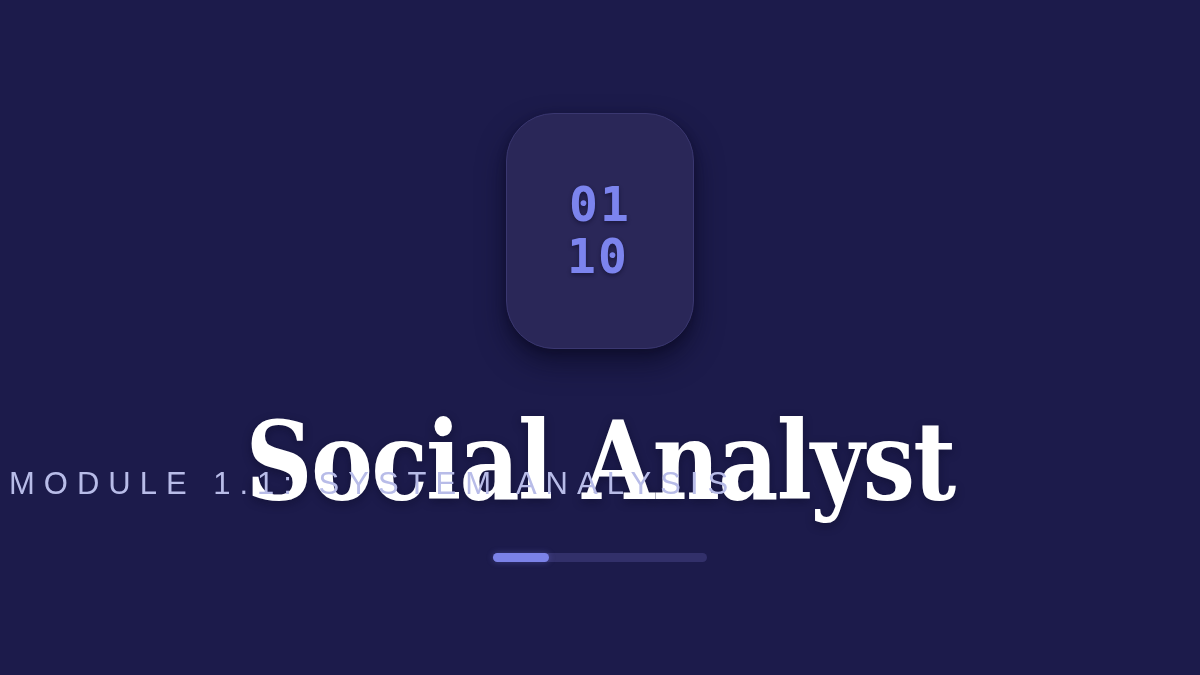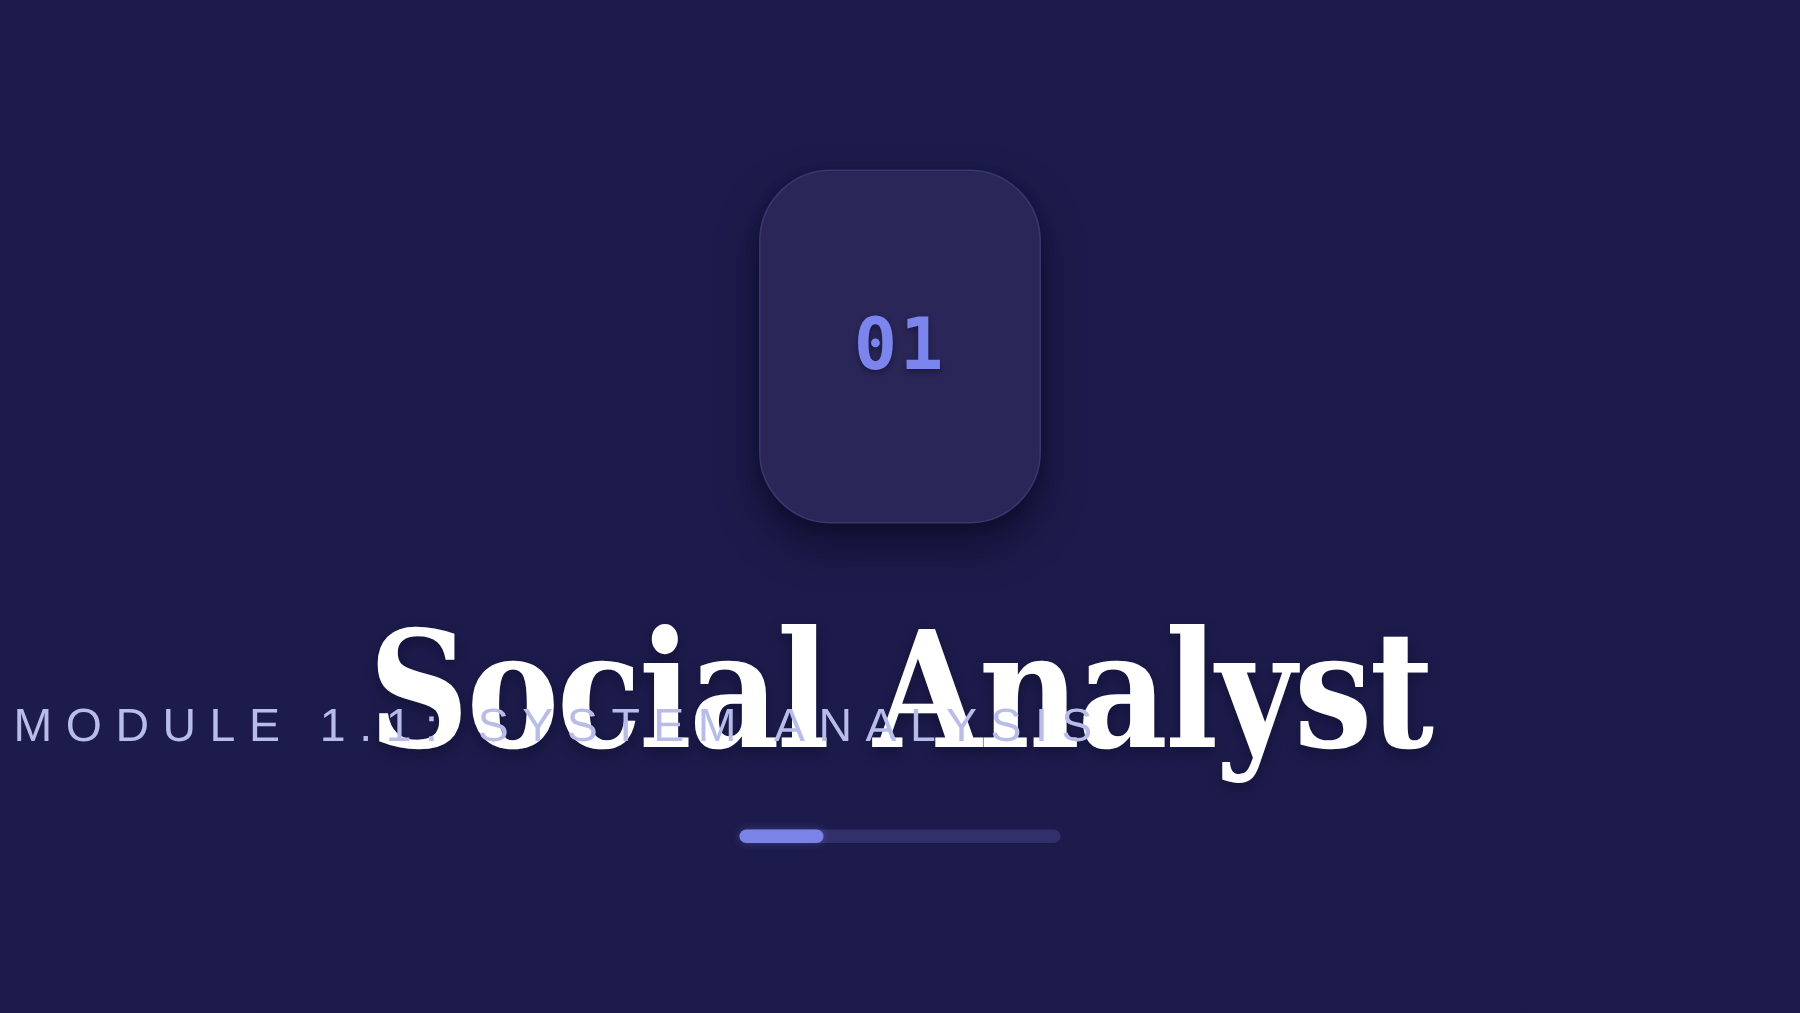--- a/index.html
+++ b/index.html
@@ -125,20 +125,21 @@
   }
 </style>
 </head>
 <body>
 
 <div class="slide">
 
   <div class="badge">
     <div class="badge-digits">
       <span class="row">01</span>
+      <span class="row row-bottom">10</span>
     </div>
   </div>
 
   <h1 class="title">Social Analyst</h1>
 
   <div class="subtitle">MODULE 1.1: SYSTEM ANALYSIS</div>
 
   <div class="progress-wrap">
     <div class="progress-track"></div>
     <div class="progress-fill" style="width: 26%;"></div>

